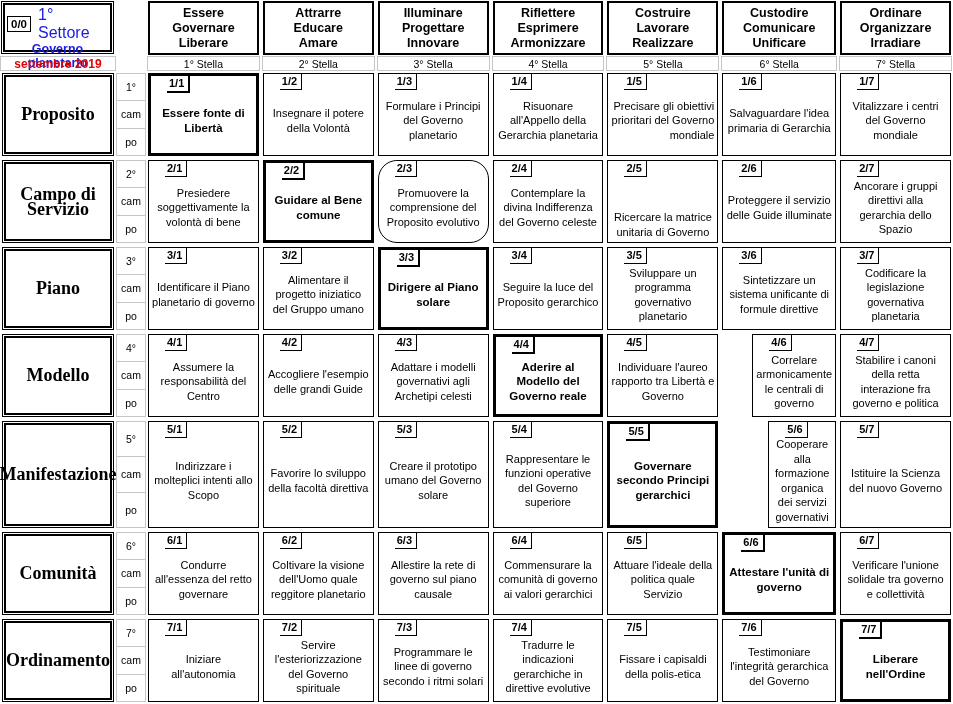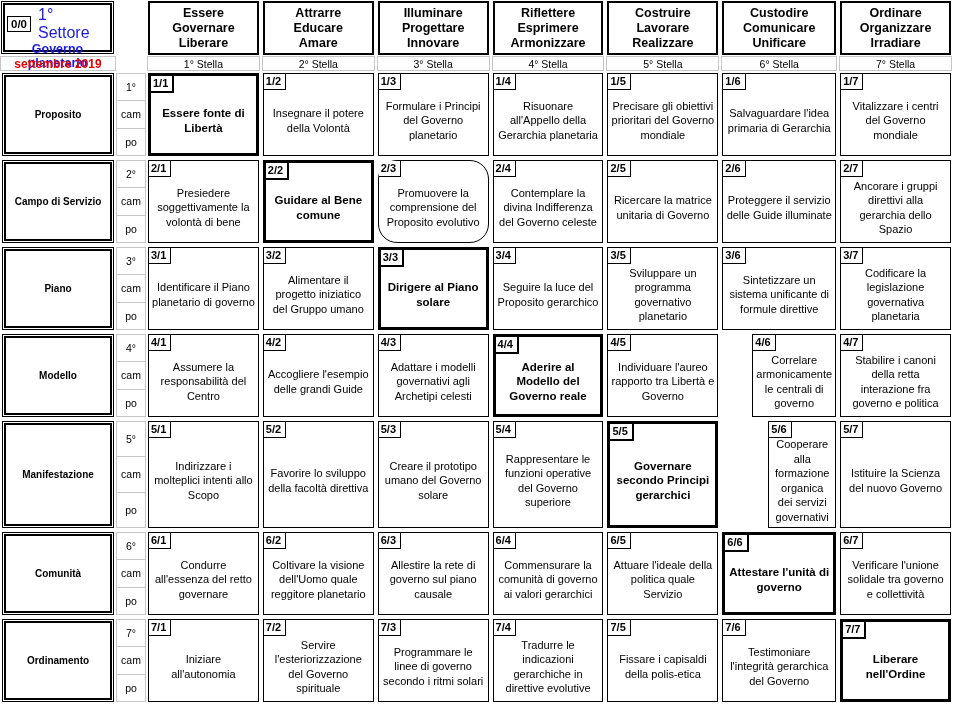--- a/index.html
+++ b/index.html
@@ -47,42 +47,43 @@
   .stella{
     margin:0 1px; border:1px solid var(--grid,#c9c9c9);
     display:flex; align-items:center; justify-content:center;
     font-size:10.5px;
   }
   
   .rowlabel{
     margin:4px; border:2px solid var(--ink,#000);
     outline:1px solid var(--ink,#000); outline-offset:1px;
     display:flex; align-items:center; justify-content:center;
-    font-weight:bold; font-size:10px; text-align:center; line-height:15px;
-    background:#fff;
+    font-weight:bold; font-size:18px; text-align:center; line-height:15px;
+    background:#fff;
+    font-family:Liberation Serif, serif;
   }
   .campo{
     margin:2px 0; border:1px solid var(--grid,#c9c9c9);
     display:flex; flex-direction:column;
     font-size:10.5px; text-align:center;
   }
   .campo > div{ flex:1; display:flex; align-items:center; justify-content:center; border-bottom:1px solid var(--grid,#c9c9c9); }
   .campo > div:last-child{ border-bottom:none; }
   
   .cell{
     position:relative; margin:2px;
     border:1.5px solid var(--ink,#000);
     display:flex; align-items:center; justify-content:center;
     text-align:center; font-size:11px; line-height:14.5px;
     padding:15px 3px 3px 3px;
     background:#fff;
   }
   .cell.bold{ border-width:3px; font-weight:bold; font-size:11.5px; }
   .code{
-    position:absolute; top:0; left:0;
+    position:absolute; top:0; left:16px;
     background:#fff;
     border-right:1.5px solid var(--ink,#000);
     border-bottom:1.5px solid var(--ink,#000);
     font-weight:bold; font-size:11px; line-height:14px; padding:0 4px 1px 2px;
   }
   .cell.bold .code{ border-right-width:2px; border-bottom-width:2px; }
 </style>
 </head>
 <body>
 
@@ -154,21 +155,21 @@
       <div>Insegnare il potere della Volontà</div>
     </div>
     <div class="cell" style="grid-area: 3 / 5;">
       <span class="code">1/3</span>
       <div>Formulare i Principi del Governo planetario</div>
     </div>
     <div class="cell" style="grid-area: 3 / 6;">
       <span class="code">1/4</span>
       <div>Risuonare all'Appello della Gerarchia planetaria</div>
     </div>
-    <div class="cell" style="grid-area: 3 / 7;">
+    <div class="cell" style="grid-area: 3 / 7; text-align: right;">
       <span class="code">1/5</span>
       <div>Precisare gli obiettivi prioritari del Governo mondiale</div>
     </div>
     <div class="cell" style="grid-area: 3 / 8;">
       <span class="code">1/6</span>
       <div>Salvaguardare l'idea primaria di Gerarchia</div>
     </div>
     <div class="cell" style="grid-area: 3 / 9;">
       <span class="code">1/7</span>
       <div>Vitalizzare i centri del Governo mondiale</div>
@@ -188,21 +189,21 @@
       <div>Guidare al Bene comune</div>
     </div>
     <div class="cell" style="grid-area: 4 / 5; border-radius: 19px;">
       <span class="code">2/3</span>
       <div>Promuovere la comprensione del Proposito evolutivo</div>
     </div>
     <div class="cell" style="grid-area: 4 / 6;">
       <span class="code">2/4</span>
       <div>Contemplare la divina Indifferenza del Governo celeste</div>
     </div>
-    <div class="cell" style="grid-area: 4 / 7;">
+    <div class="cell" style="grid-area: 4 / 7; align-items: flex-end;">
       <span class="code">2/5</span>
       <div>Ricercare la matrice unitaria di Governo</div>
     </div>
     <div class="cell" style="grid-area: 4 / 8;">
       <span class="code">2/6</span>
       <div>Proteggere il servizio delle Guide illuminate</div>
     </div>
     <div class="cell" style="grid-area: 4 / 9;">
       <span class="code">2/7</span>
       <div>Ancorare i gruppi direttivi alla gerarchia dello Spazio</div>

